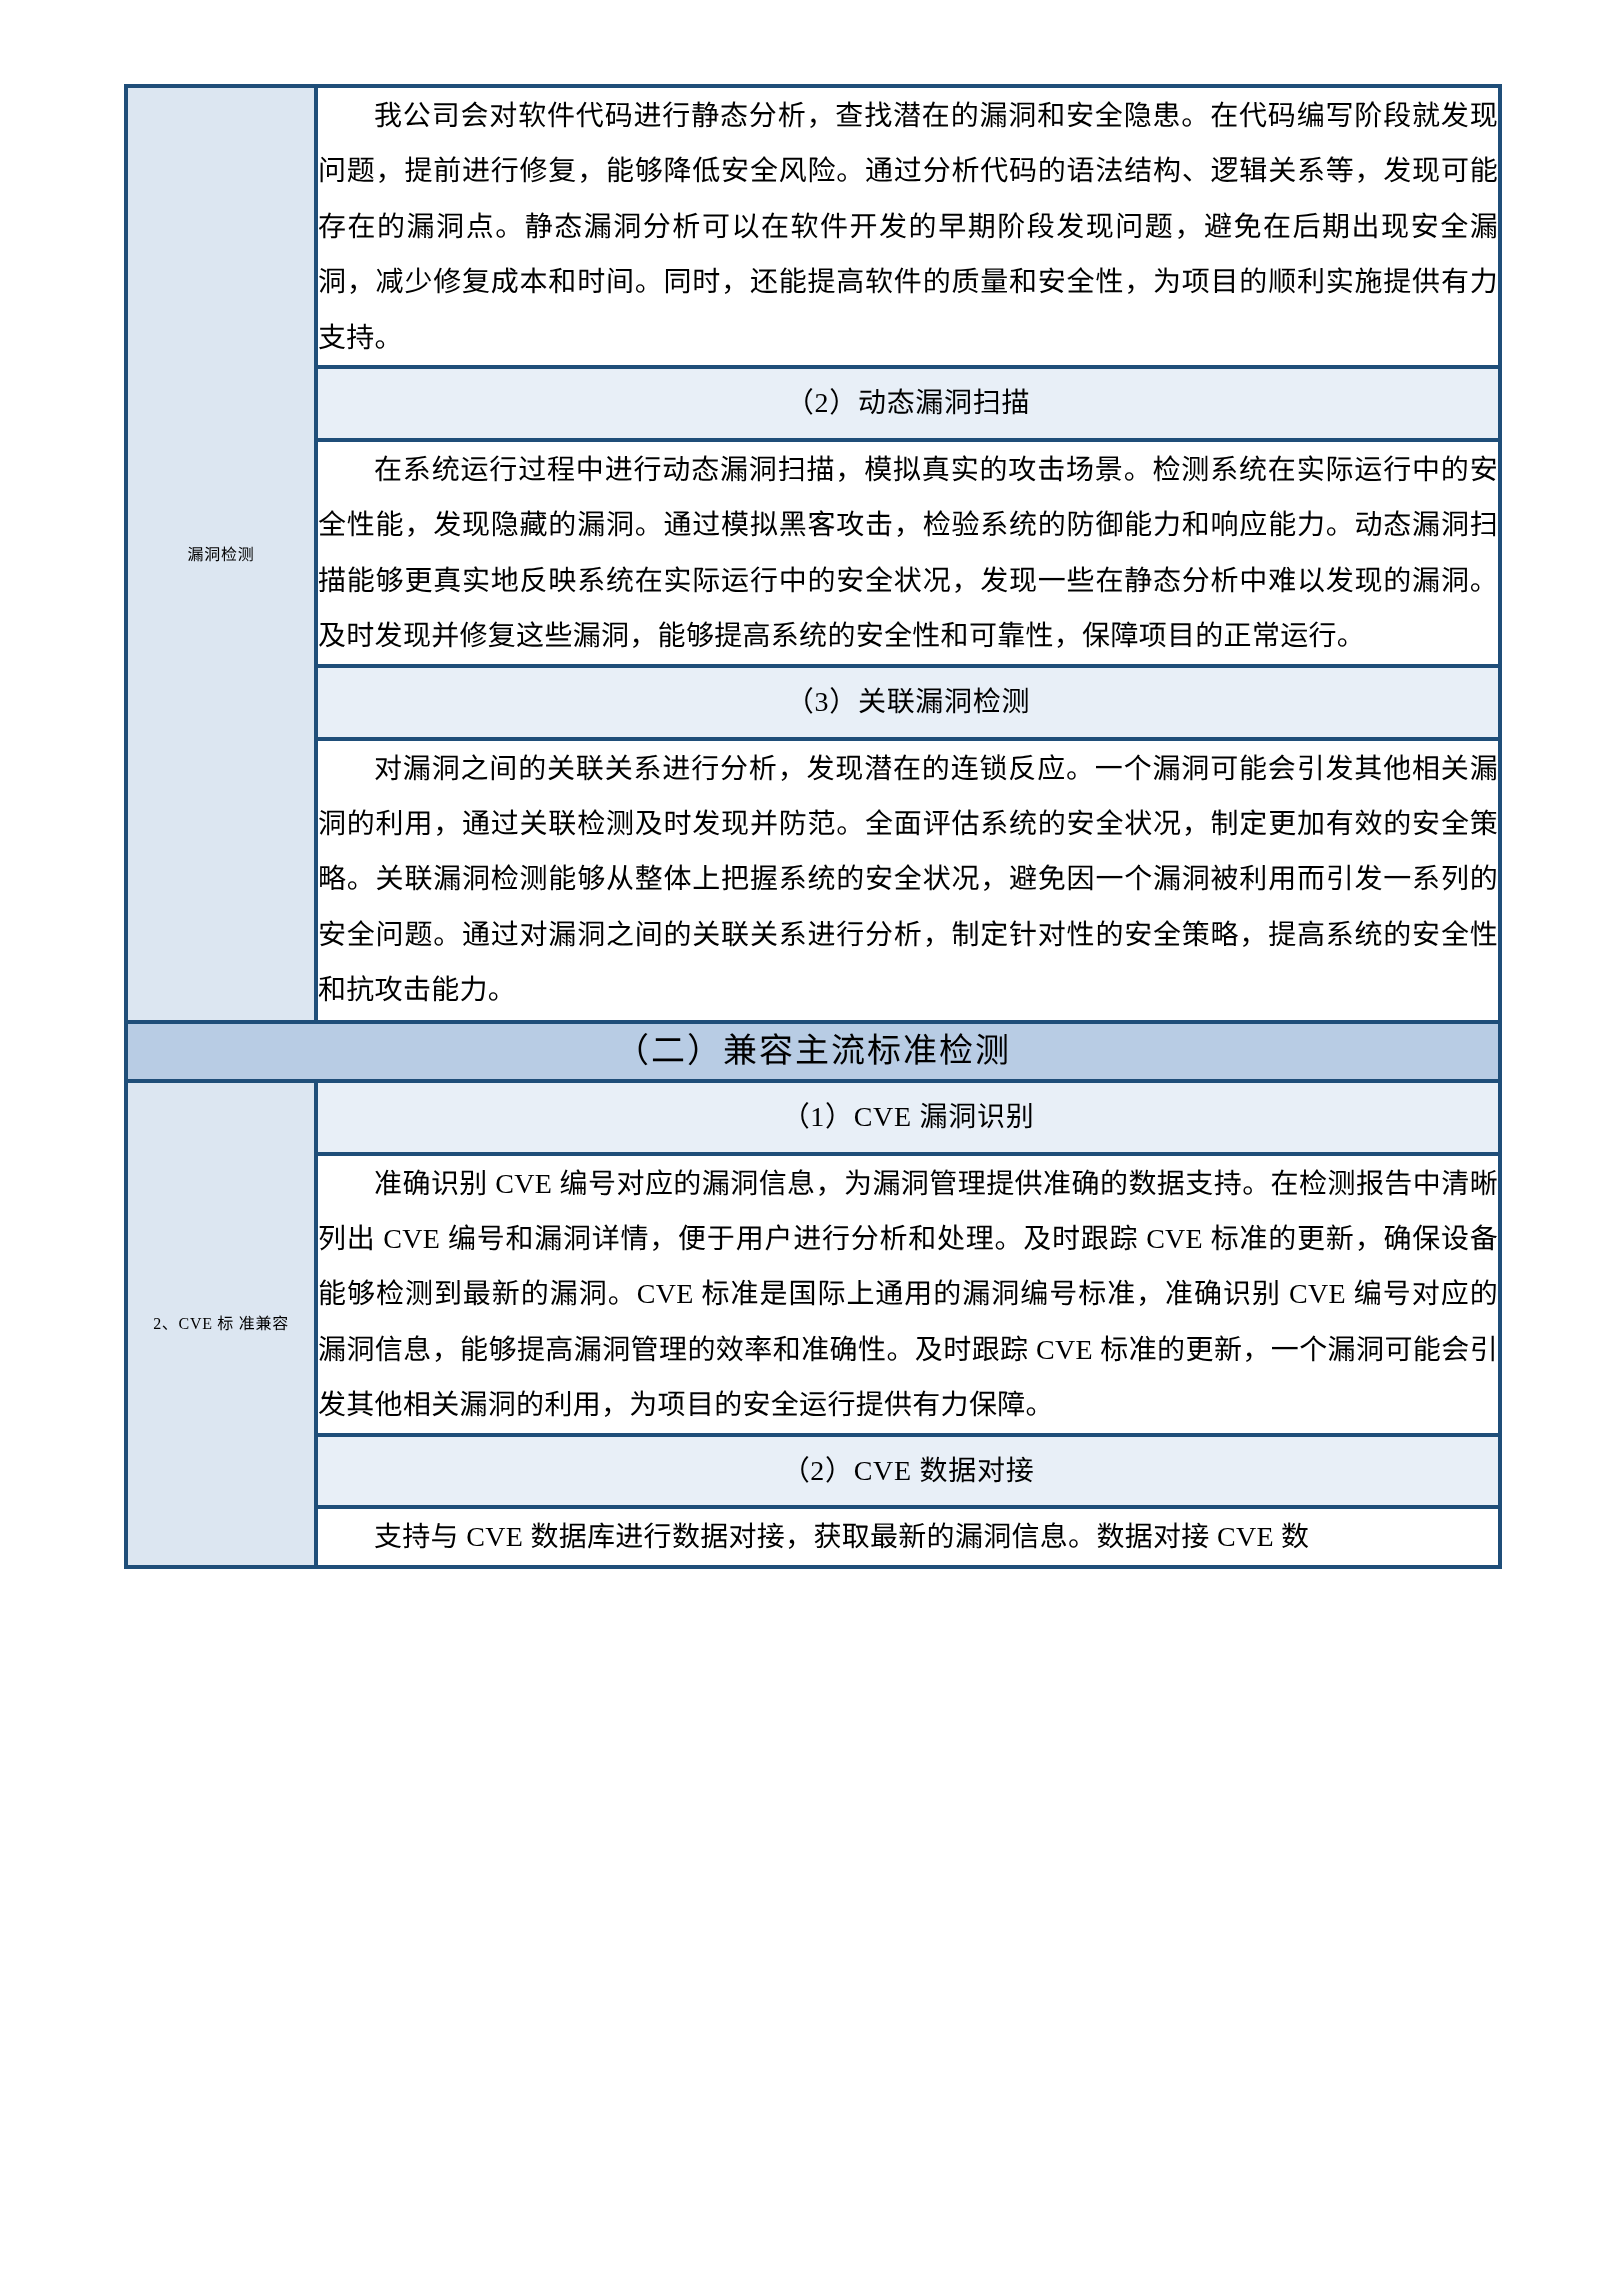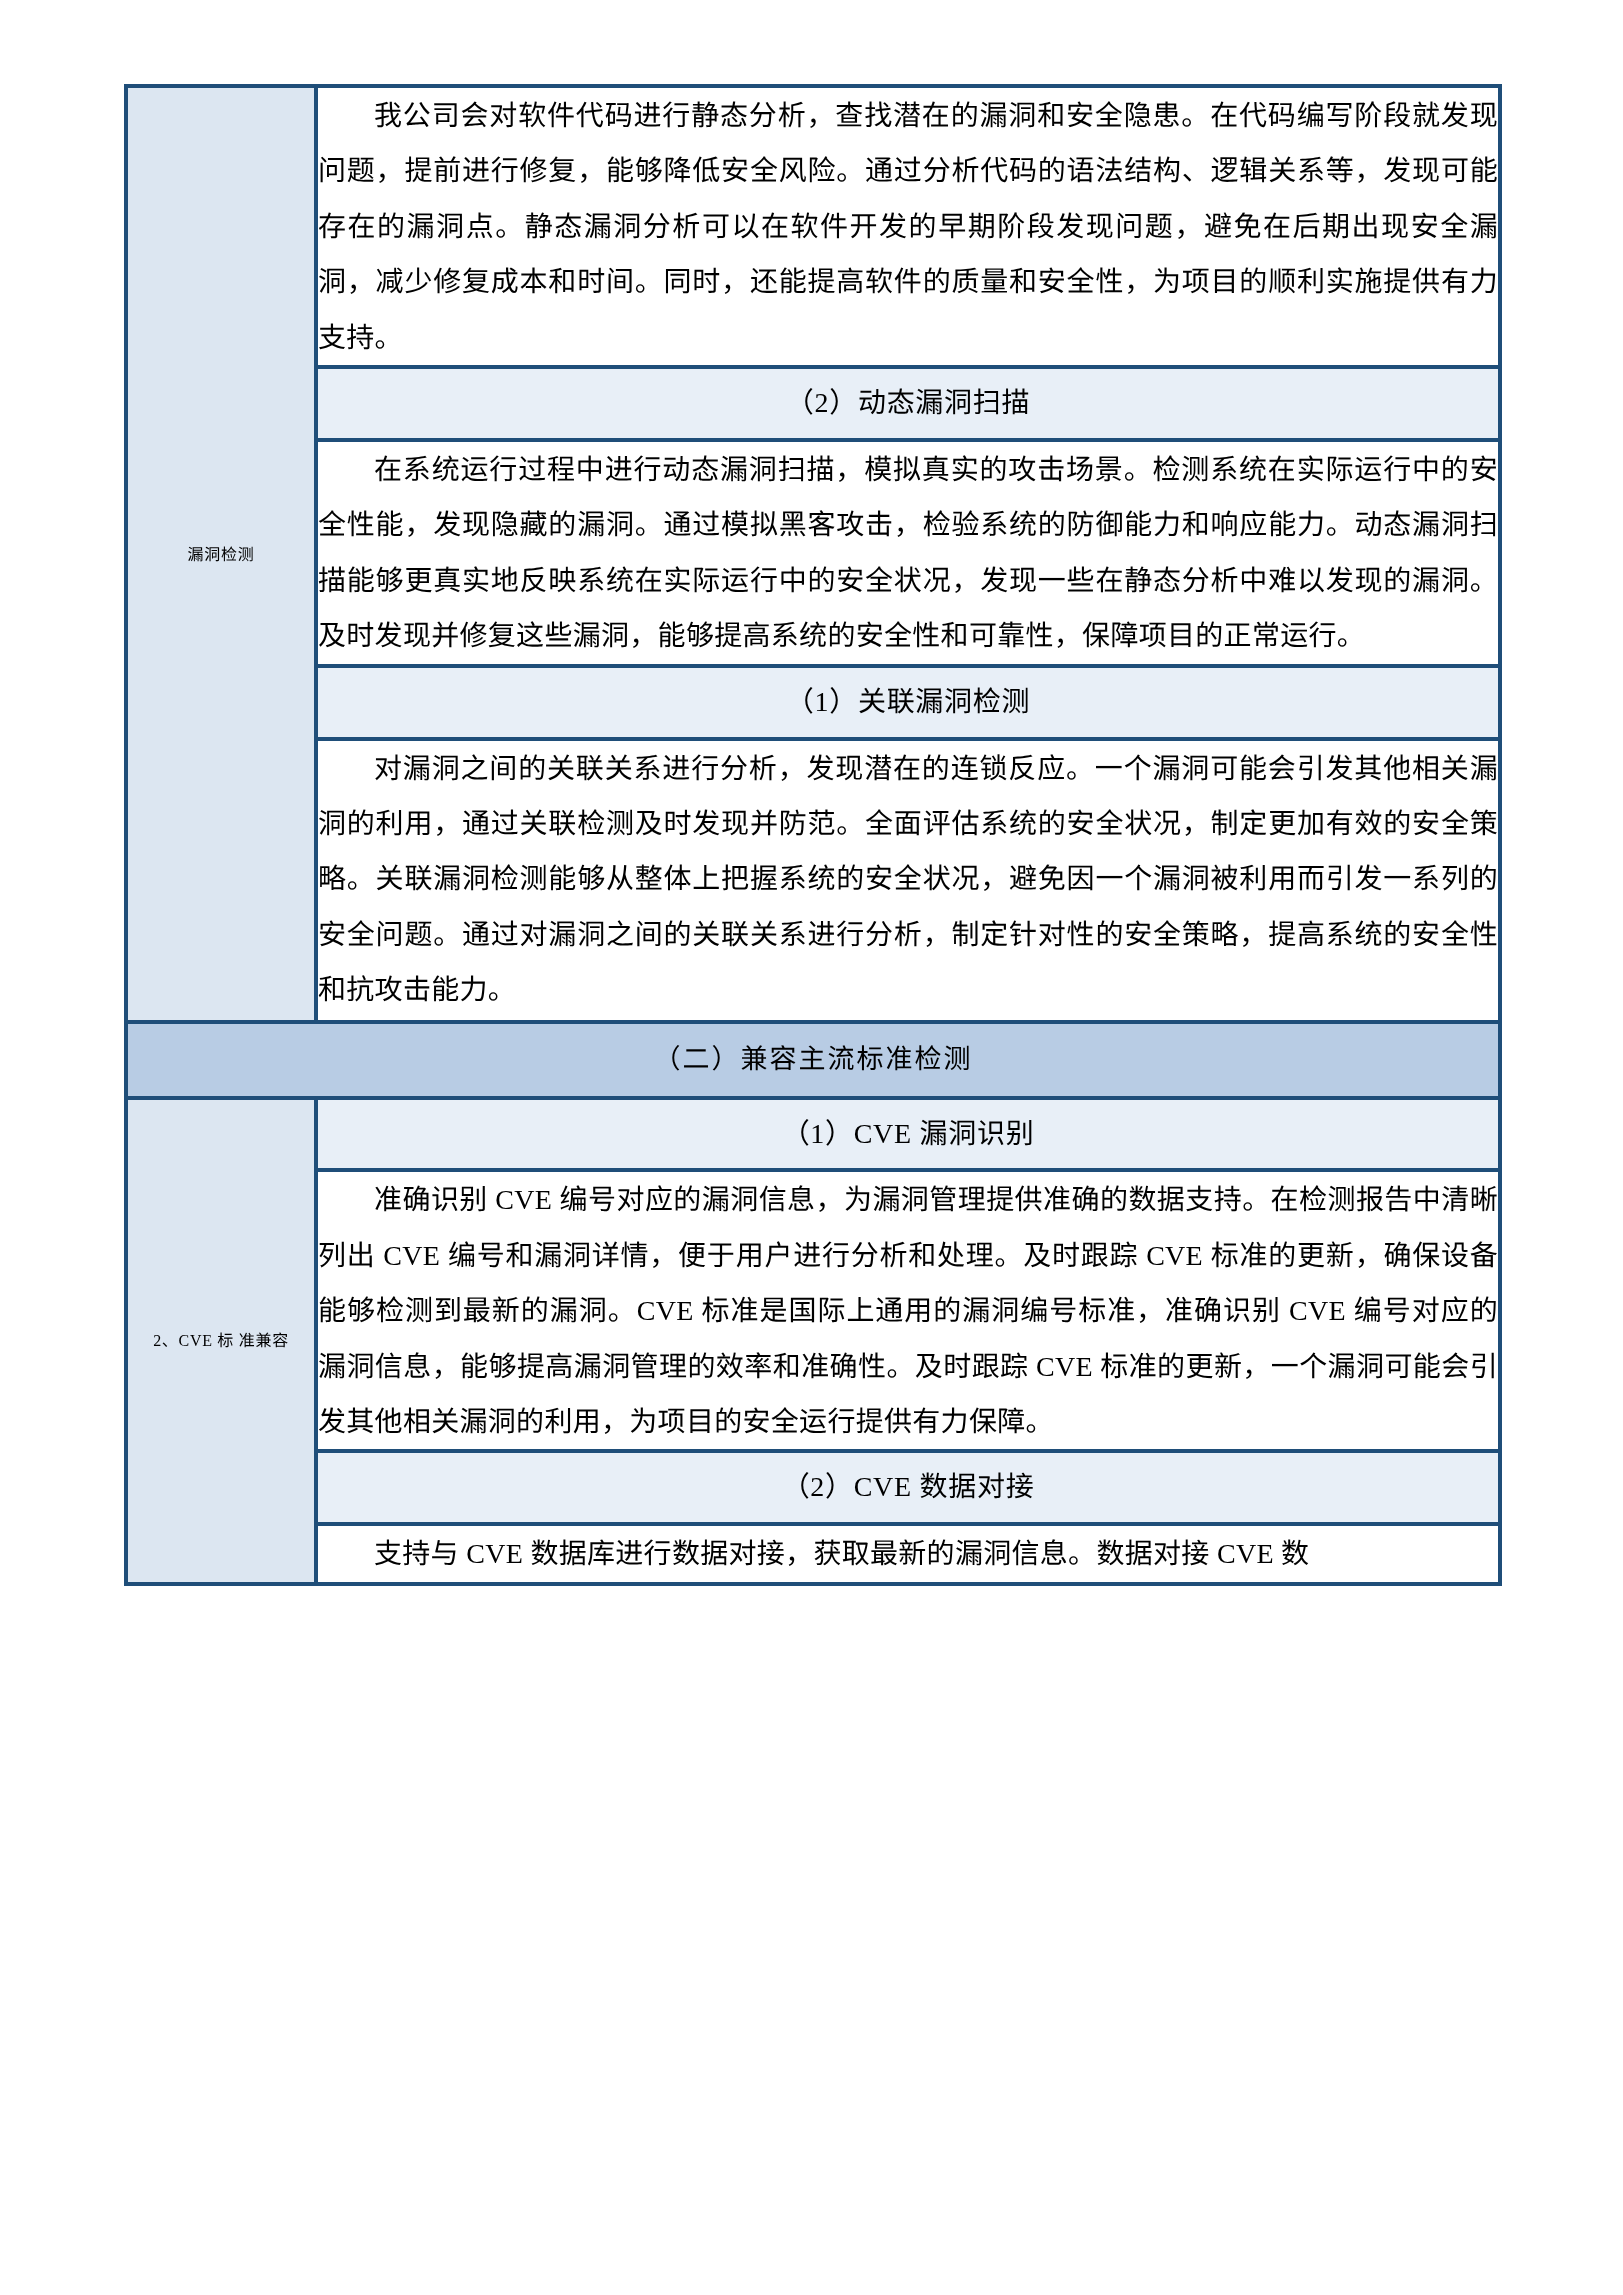--- a/index.html
+++ b/index.html
@@ -77,24 +77,24 @@
     margin: 12px;
   }
 
   
   .section-cell {
     background: #b8cce4;
     text-align: center;
     padding: 23.6px 6.5px 26px 6.5px;
   }
   .section-title {
-    font-size: 27px;
+    font-size: 34px;
     line-height: 1.6;
     letter-spacing: 2px;
-    margin: 14px;
+    margin: 0;
   }
 
   
   .tail-space { display: block; height: 2.6px; }
 </style>
 </head>
 <body>
 
 <div class="page">
   <table class="doc-table">
@@ -118,21 +118,21 @@
       </tr>
 
       <tr>
         <td class="body-cell">
           <p class="para">在系统运行过程中进行动态漏洞扫描，模拟真实的攻击场景。检测系统在实际运行中的安全性能，发现隐藏的漏洞。通过模拟黑客攻击，检验系统的防御能力和响应能力。动态漏洞扫描能够更真实地反映系统在实际运行中的安全状况，发现一些在静态分析中难以发现的漏洞。及时发现并修复这些漏洞，能够提高系统的安全性和可靠性，保障项目的正常运行。</p>
         </td>
       </tr>
 
       <tr>
         <td class="subhead-cell">
-          <p class="subhead">（1）关联漏洞检测</p>
+          <p class="subhead">（3）关联漏洞检测</p>
         </td>
       </tr>
 
       <tr>
         <td class="body-cell">
           <p class="para">对漏洞之间的关联关系进行分析，发现潜在的连锁反应。一个漏洞可能会引发其他相关漏洞的利用，通过关联检测及时发现并防范。全面评估系统的安全状况，制定更加有效的安全策略。关联漏洞检测能够从整体上把握系统的安全状况，避免因一个漏洞被利用而引发一系列的安全问题。通过对漏洞之间的关联关系进行分析，制定针对性的安全策略，提高系统的安全性和抗攻击能力。</p>
           <span class="tail-space"></span>
         </td>
       </tr>
 

